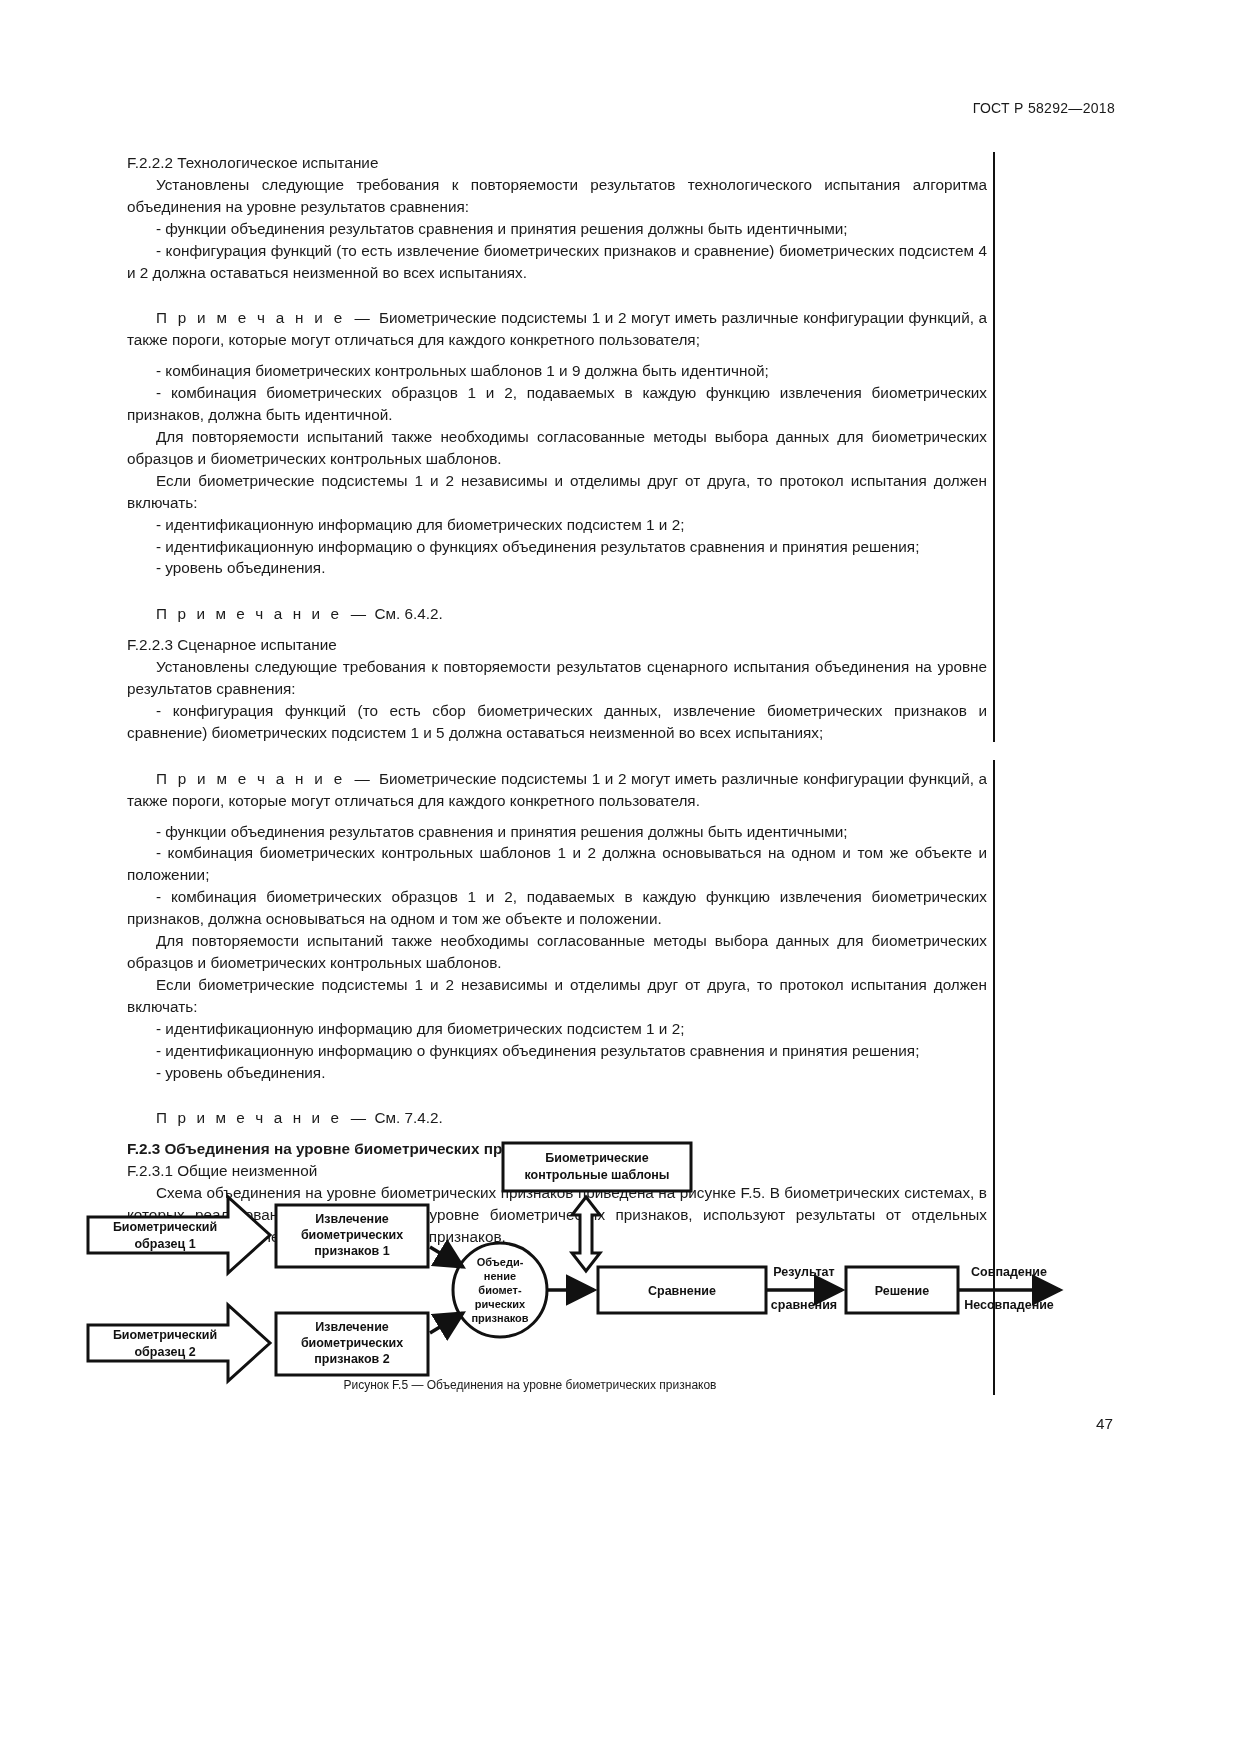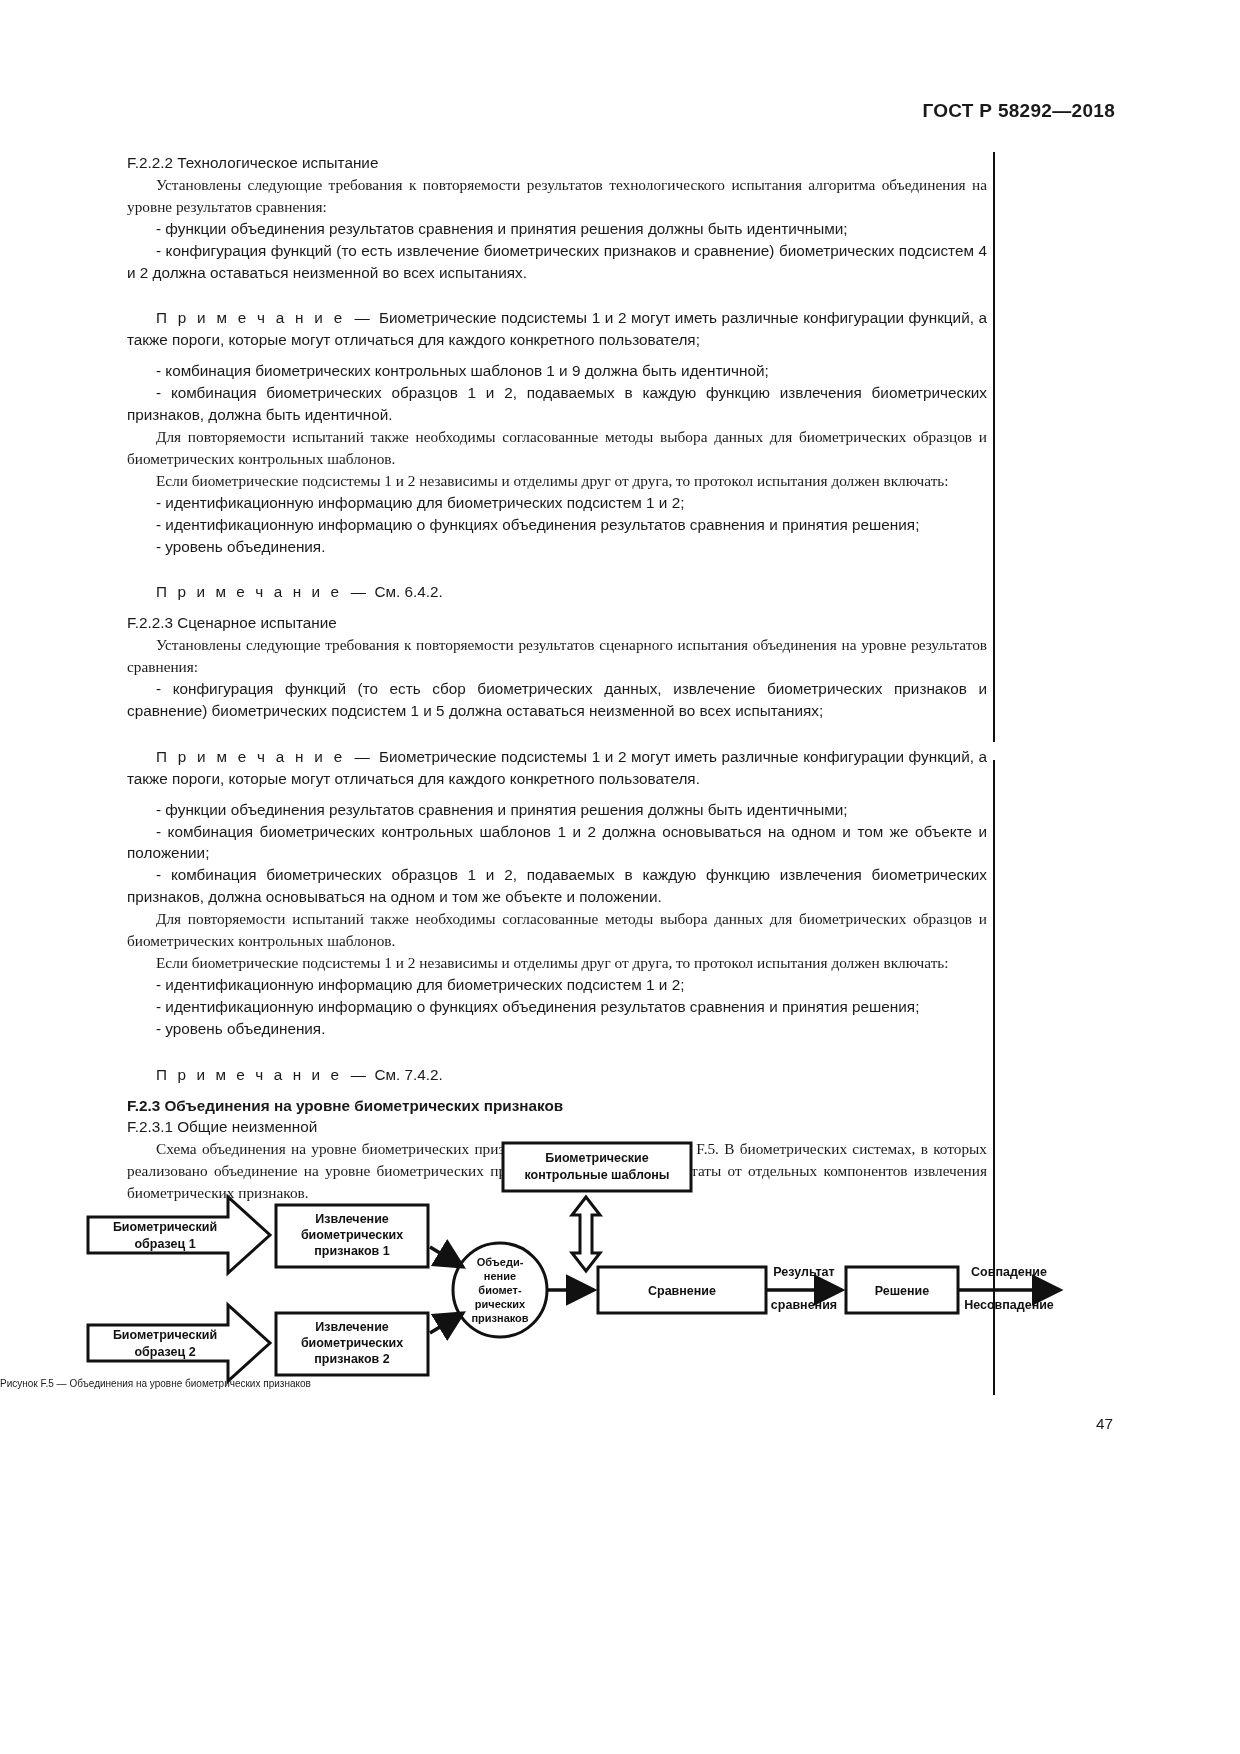--- a/index.html
+++ b/index.html
@@ -17,22 +17,22 @@
   }
   .page {
     position: absolute;
     inset: 0;
   }
   
   .header {
     position: absolute;
     top: 100px;
     right: 125px;
-    font-size: 19px;
-    font-weight: bold;
+    font-size: 14px;
+    font-weight: normal;
     letter-spacing: 0.3px;
     white-space: nowrap;
   }
   
   .changebar {
     position: absolute;
     width: 0;
     border-left: 1.6px solid #111;
     border-right: 1.6px solid #111;
     box-sizing: content-box;
@@ -45,21 +45,21 @@
     top: 152px;
     width: 860px;
     font-size: 15.3px;
     line-height: 21.9px;
     text-align: justify;
     text-justify: inter-word;
   }
   .body-text p {
     margin: 0;
   }
-  p.ind { text-indent: 29px; font-family: Liberation Serif, serif; }
+  p.ind { text-indent: 29px; }
   p.dash { text-indent: 29px; }
   p.note {
     text-indent: 29px;
     margin-top: 24px;
     margin-bottom: 9px;
   }
   .note-lead {
     letter-spacing: 3.1px;
   }
   .note-dash { letter-spacing: 0; }
@@ -78,21 +78,22 @@
     top: 1135px;
     width: 1000px;
     height: 260px;
   }
   .figure svg { display: block; }
   .fig-caption {
     position: absolute;
     left: 0;
     top: 1378px;
     width: 1060px;
-    font-size: 10px;
+    text-align: center;
+    font-size: 12px;
   }
   
   .pagenum {
     position: absolute;
     right: 127px;
     top: 1415px;
     font-size: 15.3px;
     font-weight: normal;
     margin-left: 23px;
   }

